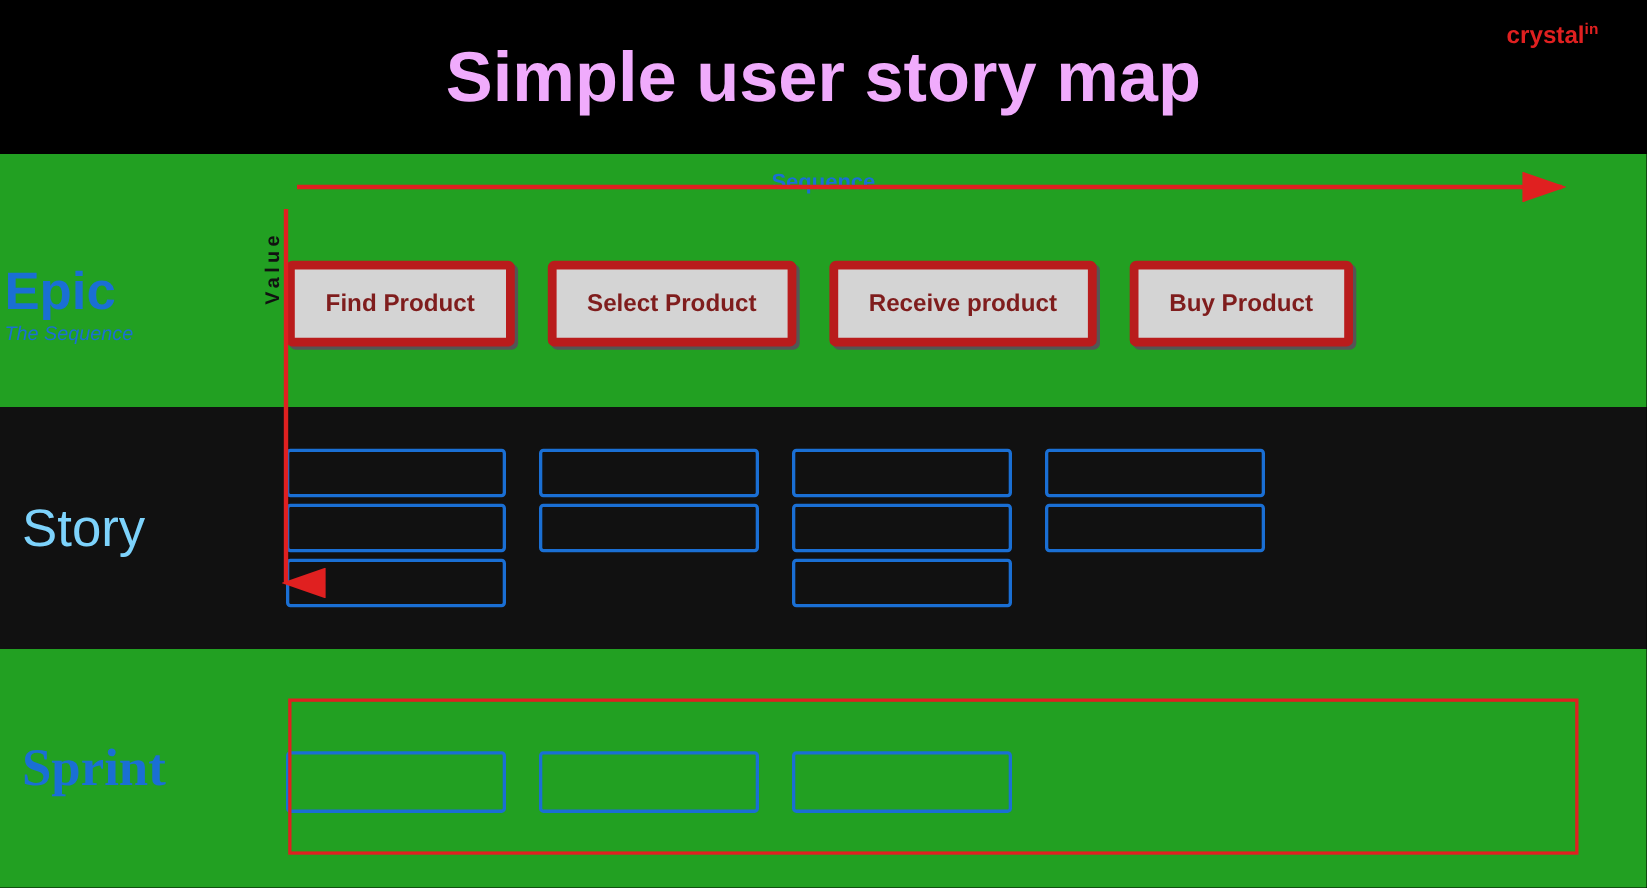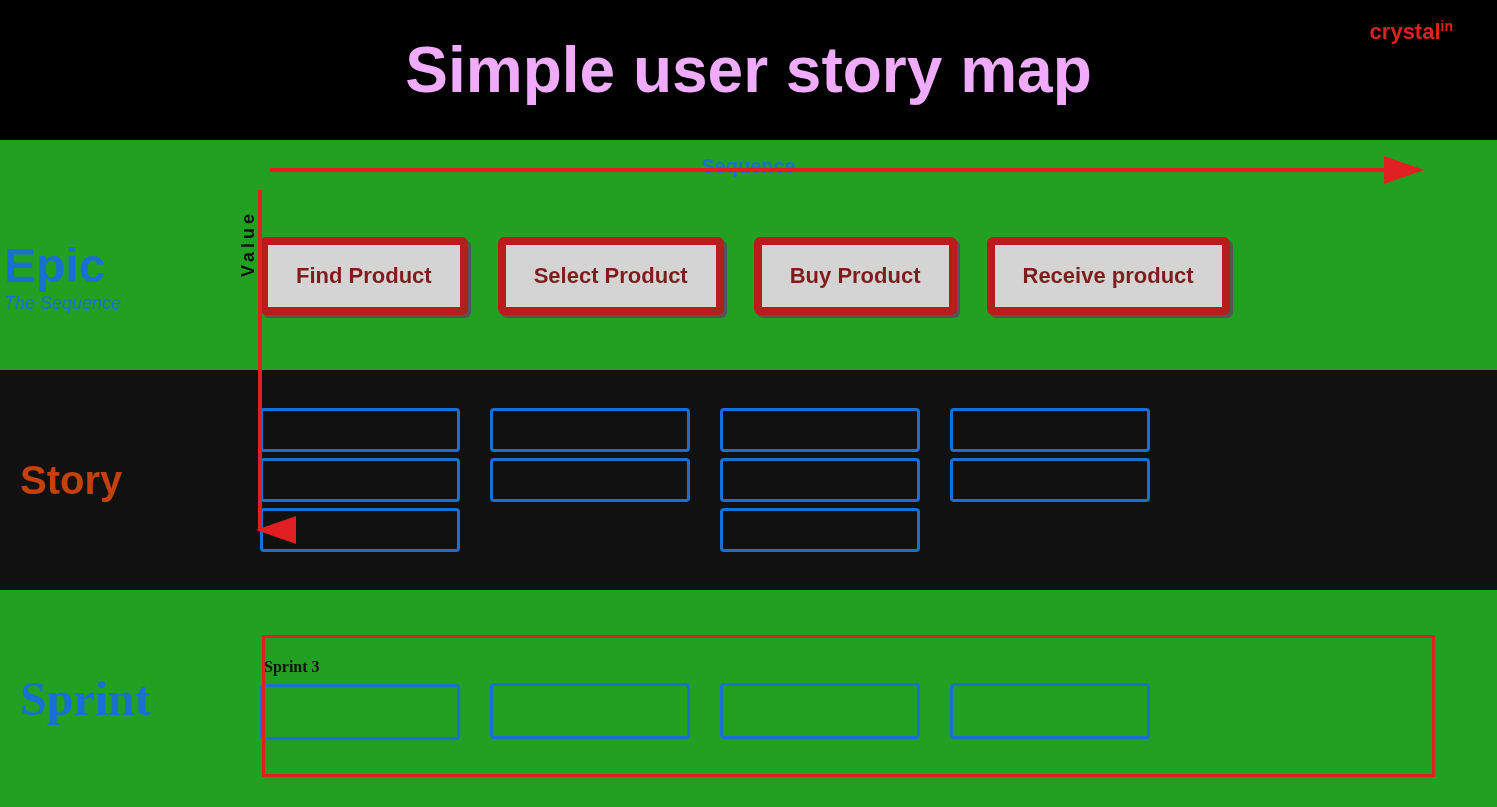--- a/index.html
+++ b/index.html
@@ -108,23 +108,23 @@
       height: 220px;
       display: flex;
       align-items: center;
     }
     .story-label-area {
       width: 230px;
       padding-left: 20px;
       flex-shrink: 0;
     }
     .story-title {
-      color: #c2410c;
-      font-size: 40px;
-      font-weight: bold;
+      color: #7dd3fc;
+      font-size: 48px;
+      font-weight: normal;
     }
 
     
     .story-col {
       display: flex;
       gap: 30px;
       flex: 1;
       padding-right: 40px;
     }
     .story-stack {
@@ -271,22 +271,22 @@
         <div class="epic-label-area">
           <div class="epic-title">Epic</div>
           <div class="epic-subtitle">The Sequence</div>
 
           <div style="position:absolute; left:238px; top:70px; color:#111; font-size:18px; font-weight:bold; writing-mode:vertical-rl; transform:rotate(180deg); letter-spacing:4px; z-index:5;">Value</div>
         </div>
         <div style="width:30px; flex-shrink:0;"></div>
         <div class="epic-cards">
           <div class="epic-card">Find Product</div>
           <div class="epic-card">Select Product</div>
+          <div class="epic-card">Receive product</div>
           <div class="epic-card">Buy Product</div>
-          <div class="epic-card">Receive product</div>
         </div>
       </div>
     </div>
 
     <div class="story-row">
       <div class="story-label-area">
         <div class="story-title">Story</div>
       </div>
       <div style="width:30px; flex-shrink:0;"></div>
       <div class="story-col">
@@ -317,29 +317,25 @@
 
     <div class="sprint-row">
 
       <div class="sprint-red-border"></div>
       <div class="sprint-label-area">
         <div class="sprint-title">Sprint</div>
       </div>
       <div style="width:30px; flex-shrink:0;"></div>
       <div class="sprint-cards">
         <div class="sprint-card-wrap">
-          <span class="sprint-label-text">Sprint 3</span>
-          <div class="sprint-card"></div>
+          <div class="sprint-card" style="margin-top:24px;"></div>
         </div>
         <div class="sprint-card-wrap">
           <div class="sprint-card" style="margin-top:24px;"></div>
         </div>
         <div class="sprint-card-wrap">
           <div class="sprint-card" style="margin-top:24px;"></div>
         </div>
-        <div class="sprint-card-wrap">
-          <div class="sprint-card" style="margin-top:24px;"></div>
-        </div>
       </div>
     </div>
 
   </div>
 </div>
 
 </body></html>

